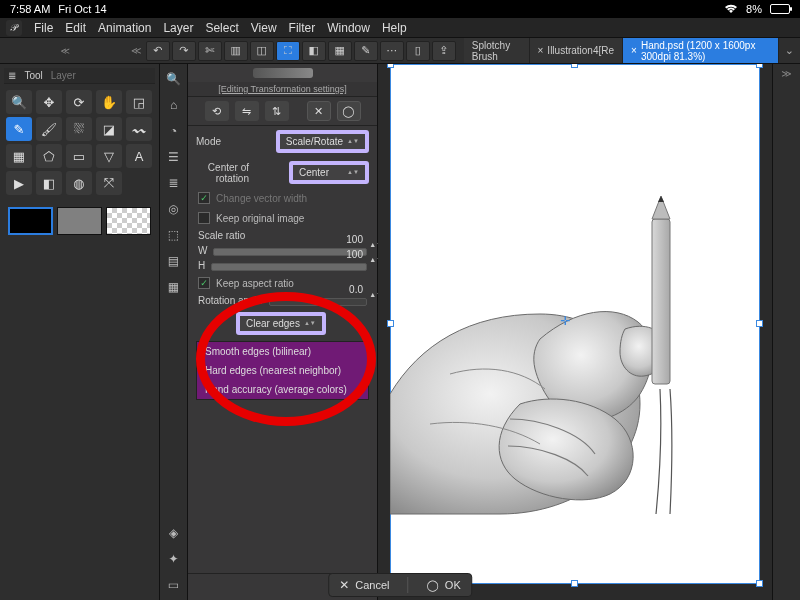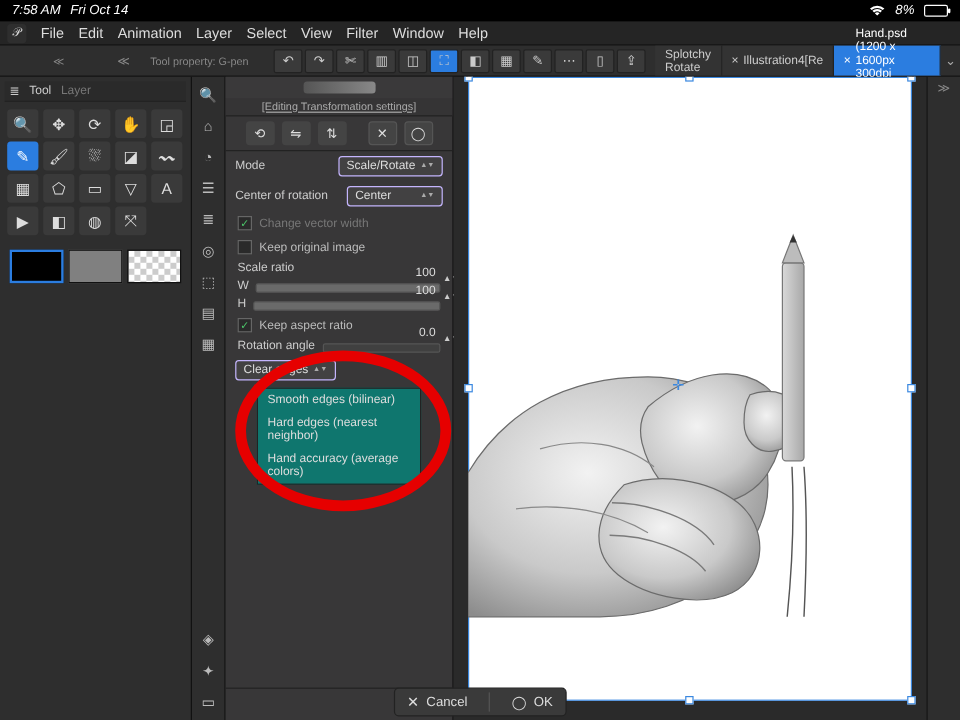--- a/index.html
+++ b/index.html
@@ -1,20 +1,20 @@
 <!DOCTYPE html>
 <html><head>
 <meta charset="utf-8">
 <style>
   * { margin: 0; padding: 0; box-sizing: border-box; font-family: -apple-system, Helvetica, Arial, sans-serif; }
   body { width: 800px; height: 600px; background: #262626; overflow: hidden; position: relative; color: #ccc; font-size: 11px; user-select: none; }
 
   
   .status-bar { height: 18px; background: #000; color: #fff; display: flex; align-items: center; padding: 0 10px; font-size: 11px; justify-content: space-between; }
-  .status-left, .status-right { display: flex; gap: 8px; align-items: center; font-style: italic; }
+  .status-left, .status-right { display: flex; gap: 8px; align-items: center; }
   .battery-icon { width: 20px; height: 10px; border: 1px solid #fff; border-radius: 2px; position: relative; }
   .battery-icon::after { content: ""; position: absolute; right: -3px; top: 2px; width: 2px; height: 4px; background: #fff; border-radius: 1px; }
   .battery-fill { background: #fff; height: 100%; width: 70%; }
   .wifi-icon { width: 14px; height: 10px; position: relative; }
   .wifi-icon svg { width: 14px; height: 10px; }
 
   
   .menu-bar { height: 20px; background: #252525; display: flex; align-items: center; padding: 0 6px; gap: 12px; font-size: 12px; color: #ddd; border-bottom: 1px solid #111; }
   .app-icon { width: 16px; height: 16px; background: #2e2e2e; border-radius: 3px; display: flex; align-items: center; justify-content: center; font-size: 10px; }
 
@@ -51,30 +51,30 @@
 
   
   .prop-panel { width: 190px; background: #383738; border-right: 1px solid #111; display:flex; flex-direction:column; position:relative; }
   .prop-sub { text-align:center; font-size:10px; background:#323132; padding:3px 0; border-bottom:1px solid #222;}
   .prop-edit { text-align:center; font-size:9px; background:#353435; padding:2px 0; color:#aaa; border-bottom:1px solid #222; text-decoration:underline;}
   .prop-icon-row { display:flex; justify-content:center; gap:6px; padding:4px 0; border-bottom:1px solid #222;}
   .pi { width:24px; height:20px; background:#444; border-radius:3px; display:flex; align-items:center; justify-content:center; font-size:11px; color:#ddd;}
   .pi-x { border:1px solid #555; }
   .prop-row { display:flex; align-items:center; justify-content:space-between; padding:4px 8px; font-size:10px;text-align:right;}
   .prop-label { color:#ccc; }
-  .prop-select { background:#424142; border:1px solid #c4b5fd; border-radius:3px; padding:2px 6px; font-size:10px; color:#ddd; display:flex; align-items:center; gap:4px; min-width:80px; justify-content:space-between;}
+  .prop-select { background:#424142; border:4px solid #c4b5fd; border-radius:3px; padding:2px 6px; font-size:10px; color:#ddd; display:flex; align-items:center; gap:4px; min-width:80px; justify-content:space-between;margin-left:40px;}
   .updown { display:flex; flex-direction:column; font-size:6px; line-height:5px; color:#aaa; }
   .check-row { display:flex; align-items:center; gap:6px; padding:4px 10px; font-size:10px; color:#bbb;}
   .checkbox { width:12px; height:12px; border:1px solid #666; background:#2a2a2a; display:flex; align-items:center; justify-content:center; font-size:9px; color:#4cc76a;}
   .slider-row { padding:2px 10px; font-size:10px; }
   .slider-row .track { height:8px; background:linear-gradient(to right,#6a6a6a 0%,#6a6a6a 15%,#404040 15%,#404040 100%); border:1px solid #555; border-radius:2px; margin-top:2px; position:relative;}
   .slider-row.full .track { background:#6a6a6a; }
   .slider-value { position:absolute; right:4px; top:-12px; font-size:10px; color:#ddd;}
   .arrows-right{display:flex;flex-direction:column;font-size:7px;line-height:6px;color:#ccc;position:absolute;right:-16px;top:-4px;}
-  .dropdown-list { margin:2px 26px; background:#0f766e; border:1px solid #222; }
+  .dropdown-list { margin:2px 8px; background:#701a75; border:1px solid #222; }
   .dropdown-item { padding:4px 8px; font-size:10px; color:#ddd; }
   .dropdown-item.selected { background:#2b7de0; color:#fff; }
   .prop-panel-footer{margin-top:auto; display:flex; justify-content:flex-end; gap:6px; padding:4px 6px; border-top:1px solid #222;}
   .foot-ic{width:18px;height:18px;border:1px solid #555;border-radius:3px;display:flex;align-items:center;justify-content:center;font-size:10px;color:#aaa;}
 
   
   .canvas-area { flex:1; background:#2a2a2a; position:relative; display:flex; align-items:flex-start; justify-content:center; overflow:hidden; padding-top:0;}
   .canvas-page { width: 370px; height: 520px; background:#fff; position:relative; margin-top:0;}
   .handle { position:absolute; width:7px; height:7px; border:1px solid #3a88e0; background:#fff;}
   .h-tl{top:-4px;left:-4px;} .h-tr{top:-4px;right:-4px;} .h-bl{bottom:-4px;left:-4px;} .h-br{bottom:-4px;right:-4px;}
@@ -128,40 +128,37 @@
   <span>Filter</span>
   <span>Window</span>
   <span>Help</span>
 </div>
 
 <div class="upper-row">
   <div class="upper-left">
     <span>≪</span>
   </div>
   <div class="upper-collapse">≪</div>
-  <div style="width:190px;display:flex;align-items:center;justify-content:center;font-size:9px;color:#888;">
-    <span>Tool property: G-pen</span>
-  </div>
   <div class="upper-icons">
     <div class="top-icon">↶</div>
     <div class="top-icon">↷</div>
     <div class="top-icon">✄</div>
     <div class="top-icon">▥</div>
     <div class="top-icon">◫</div>
     <div class="top-icon active">⛶</div>
     <div class="top-icon">◧</div>
     <div class="top-icon">▦</div>
     <div class="top-icon">✎</div>
     <div class="top-icon">⋯</div>
     <div class="top-icon">▯</div>
     <div class="top-icon">⇪</div>
   </div>
   <div class="tabs">
     <div class="tab">
-        <span>Splotchy Rotate</span>
+        <span>Splotchy Brush</span>
       </div>
     <div class="tab">
         <span class="tab-close">×</span>
         <span>Illustration4[Re</span>
       </div>
     <div class="tab active">
         <span class="tab-close">×</span>
         <span>Hand.psd (1200 x 1600px 300dpi 81.3%)</span>
       </div>
   </div>

